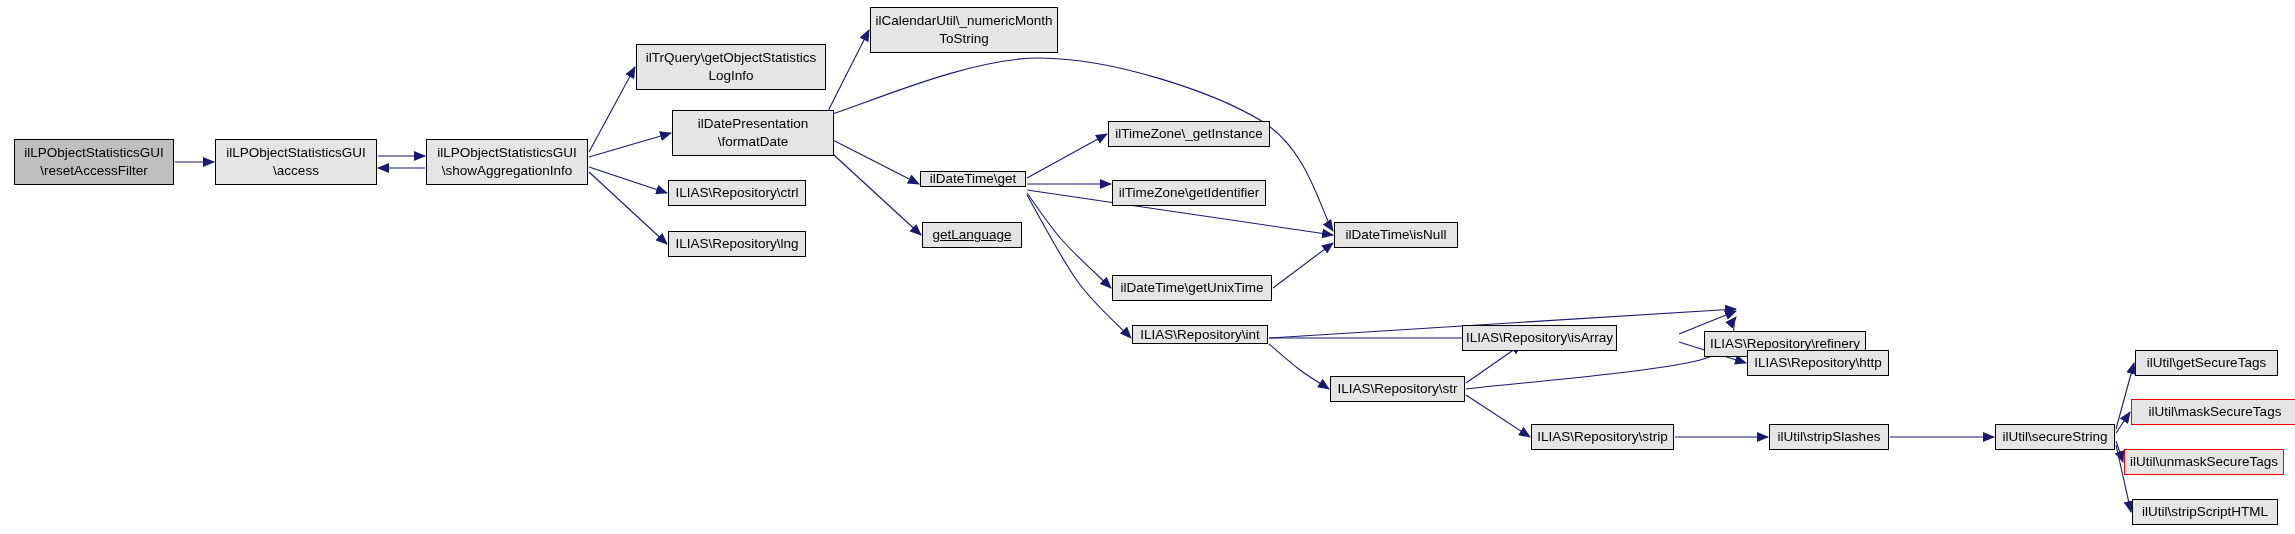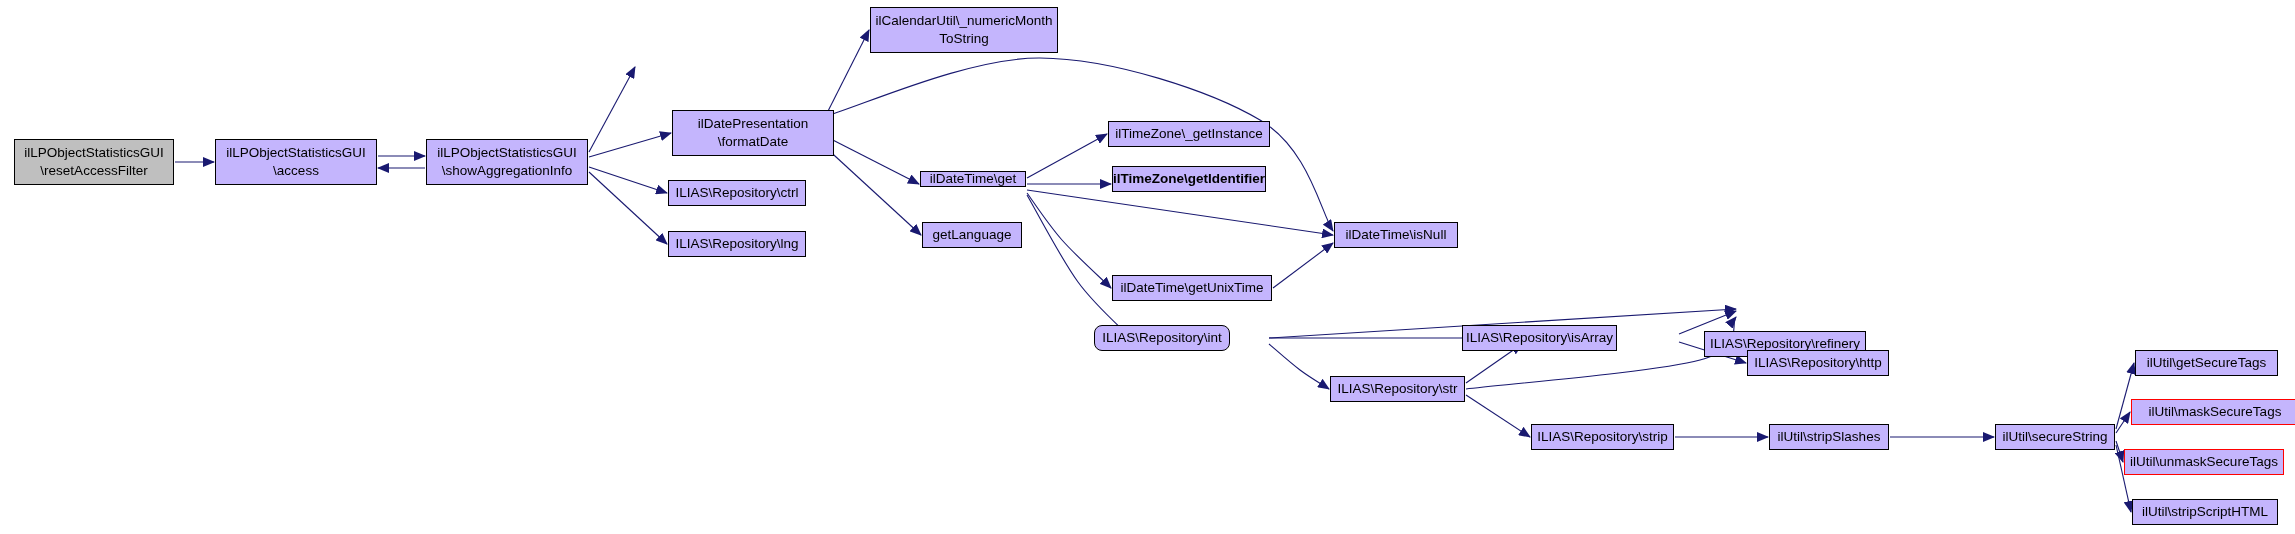--- a/index.html
+++ b/index.html
@@ -18,21 +18,21 @@
   }
   .edge {
     fill: none;
     stroke: var(--edge, #191970);
     stroke-width: 1.1;
   }
   .node {
     position: absolute;
     box-sizing: border-box;
     border: 1px solid var(--node-border, #000000);
-    background: #c4b5fd;
+    background: #e5e5e5;
     display: flex;
     flex-direction: column;
     align-items: center;
     justify-content: center;
     font-size: 13.5px;
     line-height: 1.32;
     white-space: nowrap;
     color: #000000;
     cursor: pointer;
     text-align: center;
@@ -88,53 +88,57 @@
       <span>\resetAccessFilter</span>
     </div>
     <div class="node" style="left: 215px; top: 139px; width: 162px; height: 46px;">
       <span>ilLPObjectStatisticsGUI</span>
       <span>\access</span>
     </div>
     <div class="node" style="left: 426px; top: 139px; width: 162px; height: 46px;">
       <span>ilLPObjectStatisticsGUI</span>
       <span>\showAggregationInfo</span>
     </div>
+    <div class="node" style="left: 636px; top: 44px; width: 190px; height: 46px;">
+      <span>ilTrQuery\getObjectStatistics</span>
+      <span>LogInfo</span>
+    </div>
     <div class="node" style="left: 870px; top: 7px; width: 188px; height: 46px;">
       <span>ilCalendarUtil\_numericMonth</span>
       <span>ToString</span>
     </div>
     <div class="node" style="left: 672px; top: 110px; width: 162px; height: 46px;">
       <span>ilDatePresentation</span>
       <span>\formatDate</span>
     </div>
     <div class="node" style="left: 668px; top: 180px; width: 138px; height: 26px;">
       <span>ILIAS\Repository\ctrl</span>
     </div>
     <div class="node" style="left: 668px; top: 231px; width: 138px; height: 26px;">
       <span>ILIAS\Repository\lng</span>
     </div>
     <div class="node" style="left: 920px; top: 171px; width: 106px; height: 16px;">
       <span>ilDateTime\get</span>
     </div>
-    <div class="node" style="left: 922px; top: 222px; width: 100px; height: 26px;">
+    <div class="node" style="left: 922px; top: 222px; width: 100px; height: 26px; text-decoration: underline;">
       <span>getLanguage</span>
     </div>
     <div class="node" style="left: 1108px; top: 121px; width: 162px; height: 26px;">
       <span>ilTimeZone\_getInstance</span>
     </div>
-    <div class="node" style="left: 1112px; top: 166px; width: 154px; height: 26px; font-weight: bold;">
+    <div class="node" style="left: 1112px; top: 180px; width: 154px; height: 26px;">
       <span>ilTimeZone\getIdentifier</span>
     </div>
     <div class="node" style="left: 1334px; top: 222px; width: 124px; height: 26px;">
       <span>ilDateTime\isNull</span>
     </div>
     <div class="node" style="left: 1112px; top: 275px; width: 160px; height: 26px;">
       <span>ilDateTime\getUnixTime</span>
     </div>
-    <div class="node" style="left: 1094px; top: 325px; width: 136px; height: 26px; border-radius: 8px;">
+    <div class="node" style="left: 1132px; top: 325px; width: 136px; height: 19px;">
       <span>ILIAS\Repository\int</span>
     </div>
     <div class="node" style="left: 1704px; top: 298px; width: 162px; height: 26px; margin-top: 33px;">
       <span>ILIAS\Repository\refinery</span>
     </div>
     <div class="node" style="left: 1462px; top: 325px; width: 155px; height: 26px;">
       <span>ILIAS\Repository\isArray</span>
     </div>
     <div class="node" style="left: 1747px; top: 350px; width: 142px; height: 26px;">
       <span>ILIAS\Repository\http</span>

